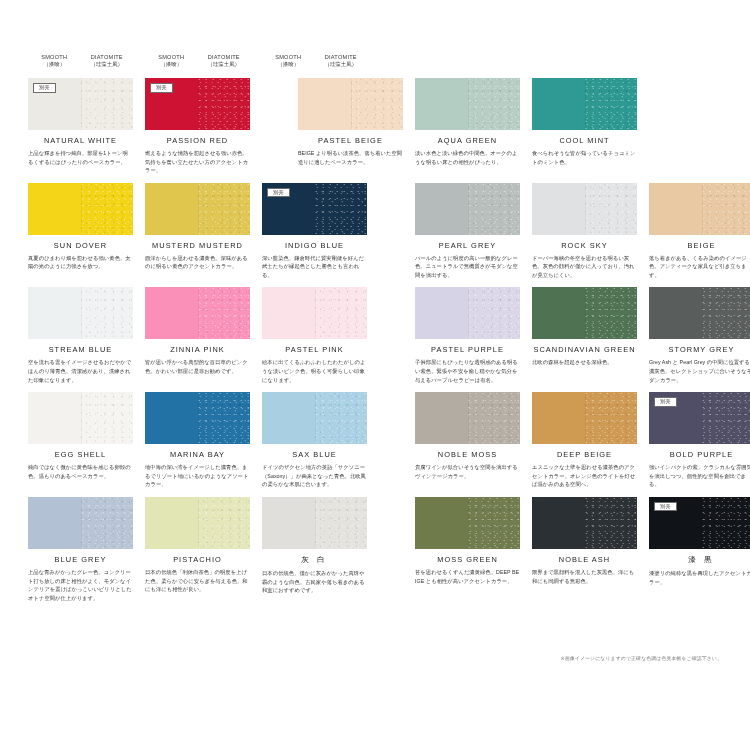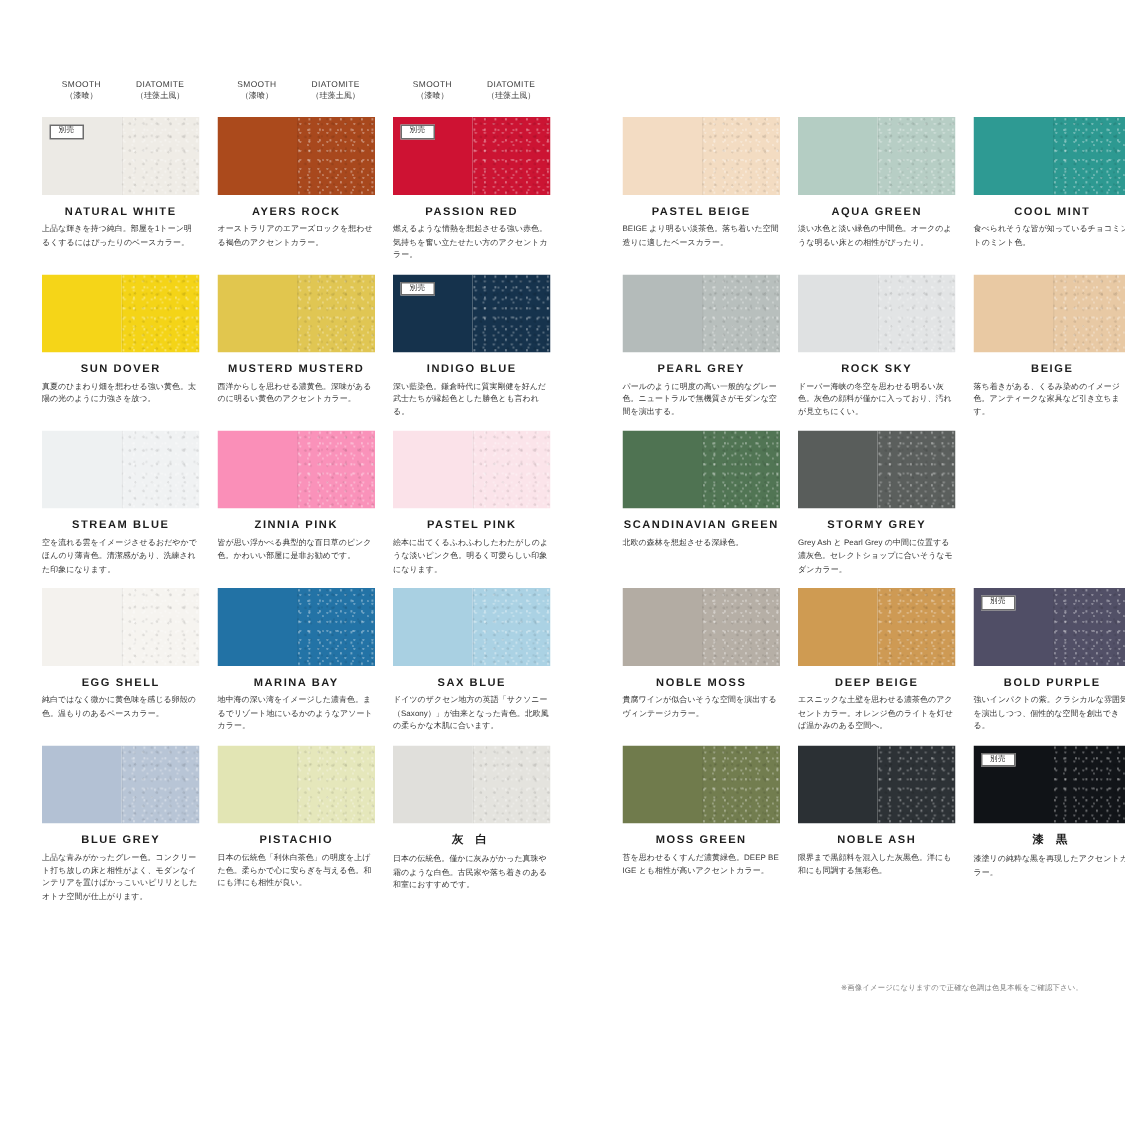--- a/index.html
+++ b/index.html
@@ -129,21 +129,21 @@
     z-index: 3;
   }
 
   .card-name {
     text-align: center;
     font-size: 7.4px;
     letter-spacing: 1.05px;
     color: #1d1d1d;
     margin-top: 6px;
     margin-bottom: 4px;
-    font-weight: 700;
+    font-weight: 400;
     white-space: nowrap;
   }
   .card-name.jp {
     letter-spacing: 3px;
     font-size: 7.6px;
   }
   .card-desc {
     font-size: 5.3px;
     line-height: 1.62;
     color: #333333;
@@ -207,29 +207,20 @@
             <div class="half smooth" style="background: rgb(236, 234, 229);"></div>
             <div class="half diatomite" style="background: rgb(239, 236, 230);"></div>
             <div class="seam"></div>
             <div class="badge-sep">別売</div>
           </div>
           <div class="card-name">NATURAL WHITE</div>
           <div class="card-desc">上品な輝きを持つ純白。部屋を1トーン明るくするにはぴったりのベースカラー。</div>
         </div>
         <div class="card">
           <div class="swatch">
-            <div class="half smooth" style="background: rgb(171, 74, 28);"></div>
-            <div class="half diatomite" style="background: rgb(168, 72, 29);"></div>
-            <div class="seam"></div>
-          </div>
-          <div class="card-name">AYERS ROCK</div>
-          <div class="card-desc">オーストラリアのエアーズロックを想わせる褐色のアクセントカラー。</div>
-        </div>
-        <div class="card">
-          <div class="swatch">
             <div class="half smooth" style="background: rgb(206, 18, 51);"></div>
             <div class="half diatomite" style="background: rgb(204, 20, 51);"></div>
             <div class="seam"></div>
             <div class="badge-sep">別売</div>
           </div>
           <div class="card-name">PASSION RED</div>
           <div class="card-desc">燃えるような情熱を想起させる強い赤色。気持ちを奮い立たせたい方のアクセントカラー。</div>
         </div>
         <div class="spacer"></div>
         <div class="card">
@@ -342,20 +333,29 @@
             <div class="half smooth" style="background: rgb(251, 226, 233);"></div>
             <div class="half diatomite" style="background: rgb(251, 228, 234);"></div>
             <div class="seam"></div>
           </div>
           <div class="card-name">PASTEL PINK</div>
           <div class="card-desc">絵本に出てくるふわふわしたわたがしのような淡いピンク色。明るく可愛らしい印象になります。</div>
         </div>
         <div class="spacer"></div>
         <div class="card">
           <div class="swatch">
+            <div class="half smooth" style="background: rgb(215, 211, 230);"></div>
+            <div class="half diatomite" style="background: rgb(219, 215, 232);"></div>
+            <div class="seam"></div>
+          </div>
+          <div class="card-name">PASTEL PURPLE</div>
+          <div class="card-desc">子供部屋にもぴったりな透明感のある明るい紫色。緊張や不安を癒し穏やかな気分を与えるパープルセラピーは有名。</div>
+        </div>
+        <div class="card">
+          <div class="swatch">
             <div class="half smooth" style="background: rgb(79, 115, 82);"></div>
             <div class="half diatomite" style="background: rgb(81, 117, 84);"></div>
             <div class="seam"></div>
           </div>
           <div class="card-name">SCANDINAVIAN GREEN</div>
           <div class="card-desc">北欧の森林を想起させる深緑色。</div>
         </div>
         <div class="card">
           <div class="swatch">
             <div class="half smooth" style="background: rgb(89, 93, 91);"></div>

